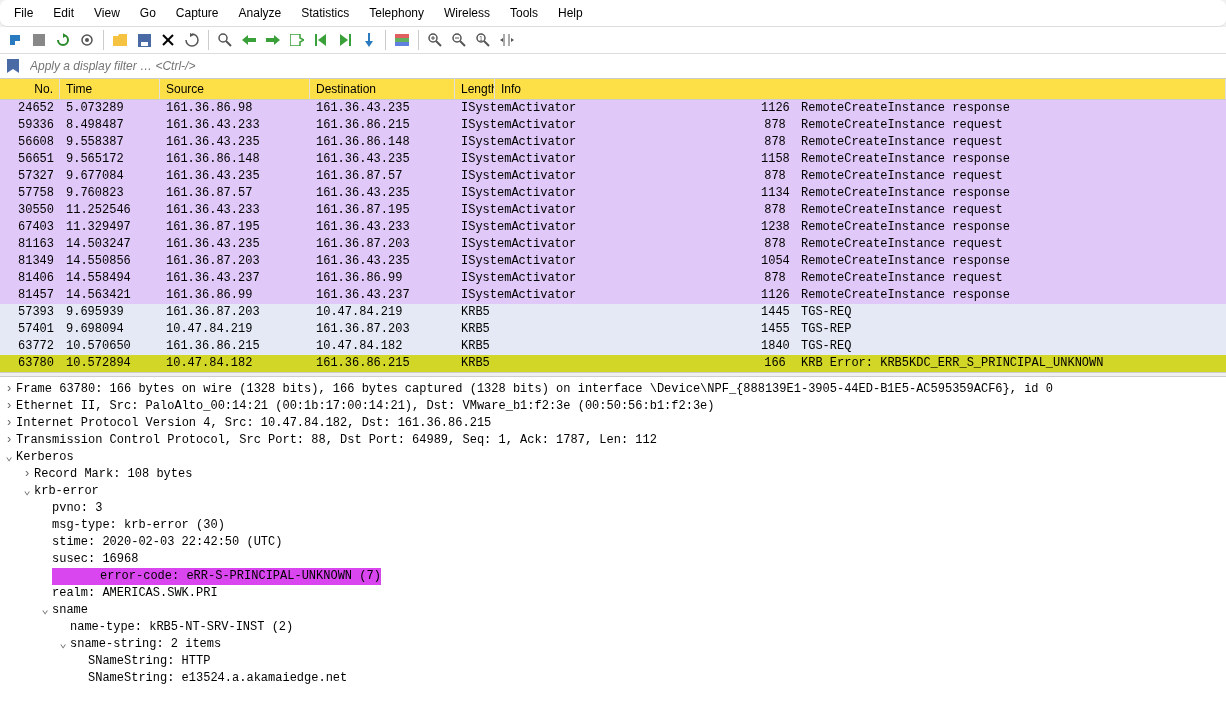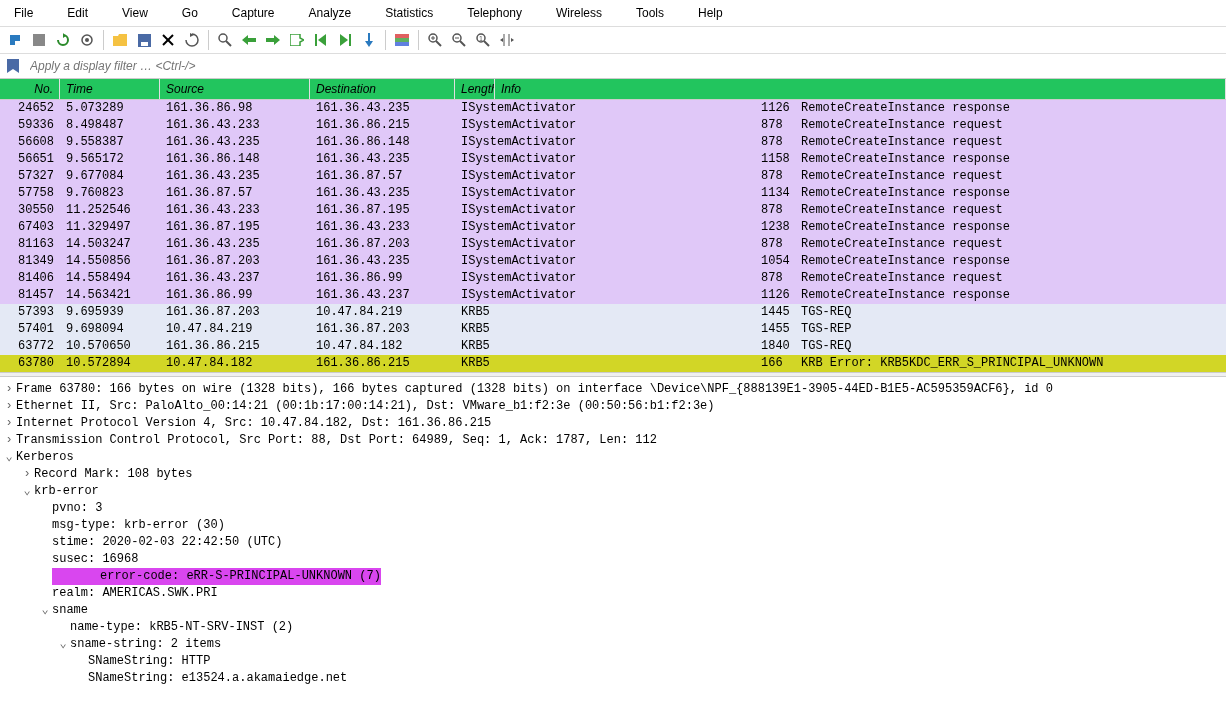--- a/index.html
+++ b/index.html
@@ -12,22 +12,23 @@
     width: 1226px;
     height: 702px;
     overflow: hidden;
     display: flex;
     flex-direction: column;
   }
   .menubar {
     display: flex;
     background: #fff;
     padding: 4px 6px;
-    gap: 18px;
+    gap: 4px;
     border-bottom: 1px solid #ddd;
+    border-radius: 7px;
   }
   .menubar span { padding: 2px 8px; cursor: default; }
   .toolbar {
     display: flex;
     align-items: center;
     background: #fff;
     padding: 2px 4px;
     gap: 2px;
     border-bottom: 1px solid #ddd;
   }
@@ -41,43 +42,42 @@
   .filterbar {
     display:flex; align-items:center;
     background:#fff; padding:2px 4px; border-bottom:1px solid #ccc;
   }
   .filter-icon { width:18px; height:18px; display:flex;align-items:center;justify-content:center;margin-right:4px;}
   .filter-input {
     flex:1; border:none; outline:none; padding:3px 4px;
     font-size:12px; font-style:italic; color:#ef4444;
   }
   .headers {
-    display:flex; background:#22c55e; border-bottom:1px solid #ccc;
+    display:flex; background:#fde047; border-bottom:1px solid #ccc;
     font-size:12px;
-    font-style:italic;
   }
   .hcell {
     padding:3px 6px; border-right:1px solid #e0e0e0;
     overflow:hidden; white-space:nowrap;
   }
   .packets {
     font-family: Consolas, "Courier New", monospace;
     font-size: 12px;
     background:#fff;
     overflow-y:auto;
     flex: 0 0 auto;
   }
   .prow { display:flex; white-space:nowrap; line-height:17px; height:17px;}
   .pcell { padding:0 6px; overflow:hidden; }
   .c-no    { width:60px; text-align:right;}
   .c-time  { width:100px;}
   .c-src   { width:150px;}
   .c-dst   { width:145px;}
   .c-proto { width:300px;}
-  .c-len   { width:40px; text-align:left;}
+  .c-len   { width:40px; text-align:center;}
   .c-info  { flex:1; }
   .bg-purple { background:#e0c8f8; }
   .bg-lblue  { background:#e4e9f5; }
   .bg-yellow { background:#d2d626; }
   .splitter { height:5px; background:#f0f0f0; border-top:1px solid #ccc; border-bottom:1px solid #ccc; cursor:row-resize;}
   .details {
     flex:1; background:#fff; overflow:auto;
     font-family: Consolas, "Courier New", monospace;
     font-size: 12px; padding:4px 2px;
   }

